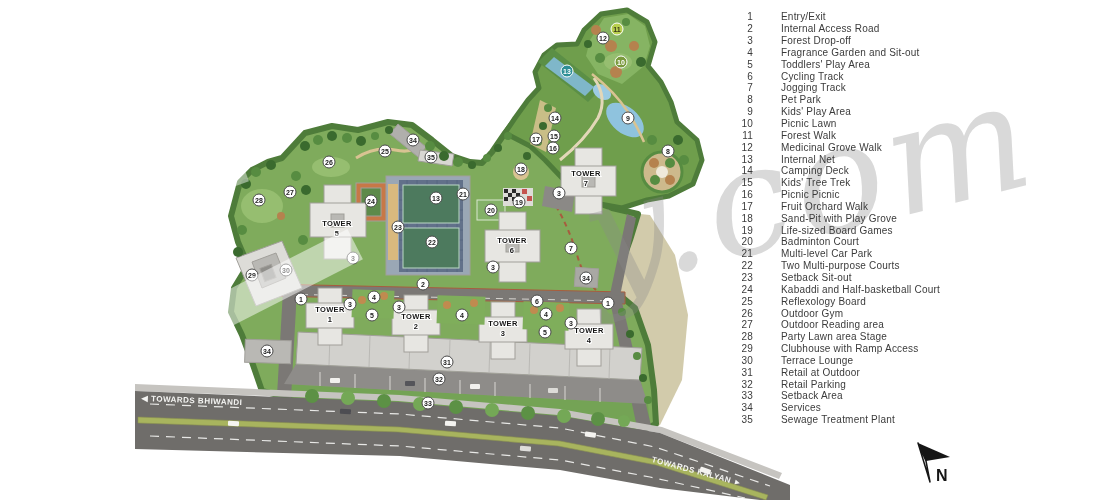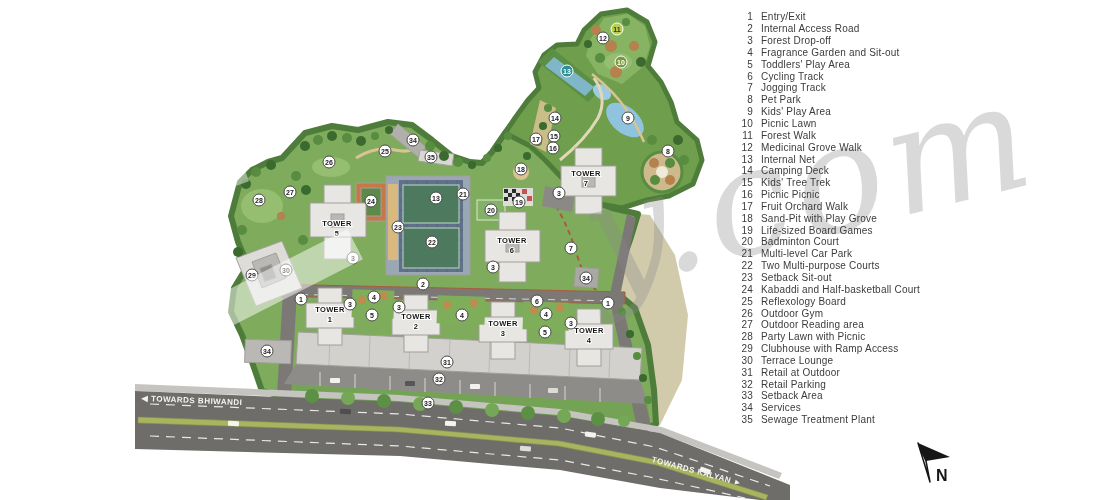--- a/index.html
+++ b/index.html
@@ -2,21 +2,21 @@
 <html><head>
 <meta charset="utf-8">
 <style>
   html,body{margin:0;padding:0;background:#fff;}
   .stage{position:relative;width:1100px;height:500px;background:#fff;overflow:hidden;
          font-family:"Liberation Sans",sans-serif;}
   .map-svg{position:absolute;left:0;top:0;width:1100px;height:500px;}
   .legend{position:absolute;left:731px;top:11px;width:252px;}
   .legend-row{display:flex;align-items:center;height:11.85px;font-size:10px;color:#3b3b3b;letter-spacing:.2px;}
   .legend-num{width:22px;text-align:right;flex:0 0 auto;}
-  .legend-label{margin-left:8px;white-space:nowrap;text-align:right;}
+  .legend-label{margin-left:28px;white-space:nowrap;text-align:right;}
   .tower-txt{font-family:"Liberation Sans",sans-serif;font-size:7.5px;font-weight:bold;fill:#151515;
              text-anchor:middle;letter-spacing:.3px;paint-order:stroke;stroke:#ffffff;stroke-width:2px;}
   .marker-txt{font-family:"Liberation Sans",sans-serif;font-weight:bold;text-anchor:middle;}
   .road-txt{font-family:"Liberation Sans",sans-serif;font-size:8px;font-weight:bold;fill:#f4f4f2;
             text-anchor:middle;letter-spacing:.5px;}
   .north-txt{font-family:"Liberation Sans",sans-serif;font-size:16px;font-weight:bold;fill:#161616;}
   .wm-txt{font-family:"DejaVu Serif",serif;font-style:italic;font-size:150px;fill:#8a8a8a;opacity:.32;letter-spacing:6px;}
 </style>
 </head>
 <body>
@@ -595,21 +595,21 @@
       <div class="legend-row">
         <span class="legend-num">26</span>
         <span class="legend-label">Outdoor Gym</span>
       </div>
       <div class="legend-row">
         <span class="legend-num">27</span>
         <span class="legend-label">Outdoor Reading area</span>
       </div>
       <div class="legend-row">
         <span class="legend-num">28</span>
-        <span class="legend-label">Party Lawn with Picnic</span>
+        <span class="legend-label">Party Lawn area Stage</span>
       </div>
       <div class="legend-row">
         <span class="legend-num">29</span>
         <span class="legend-label">Clubhouse with Ramp Access</span>
       </div>
       <div class="legend-row">
         <span class="legend-num">30</span>
         <span class="legend-label">Terrace Lounge</span>
       </div>
       <div class="legend-row">

